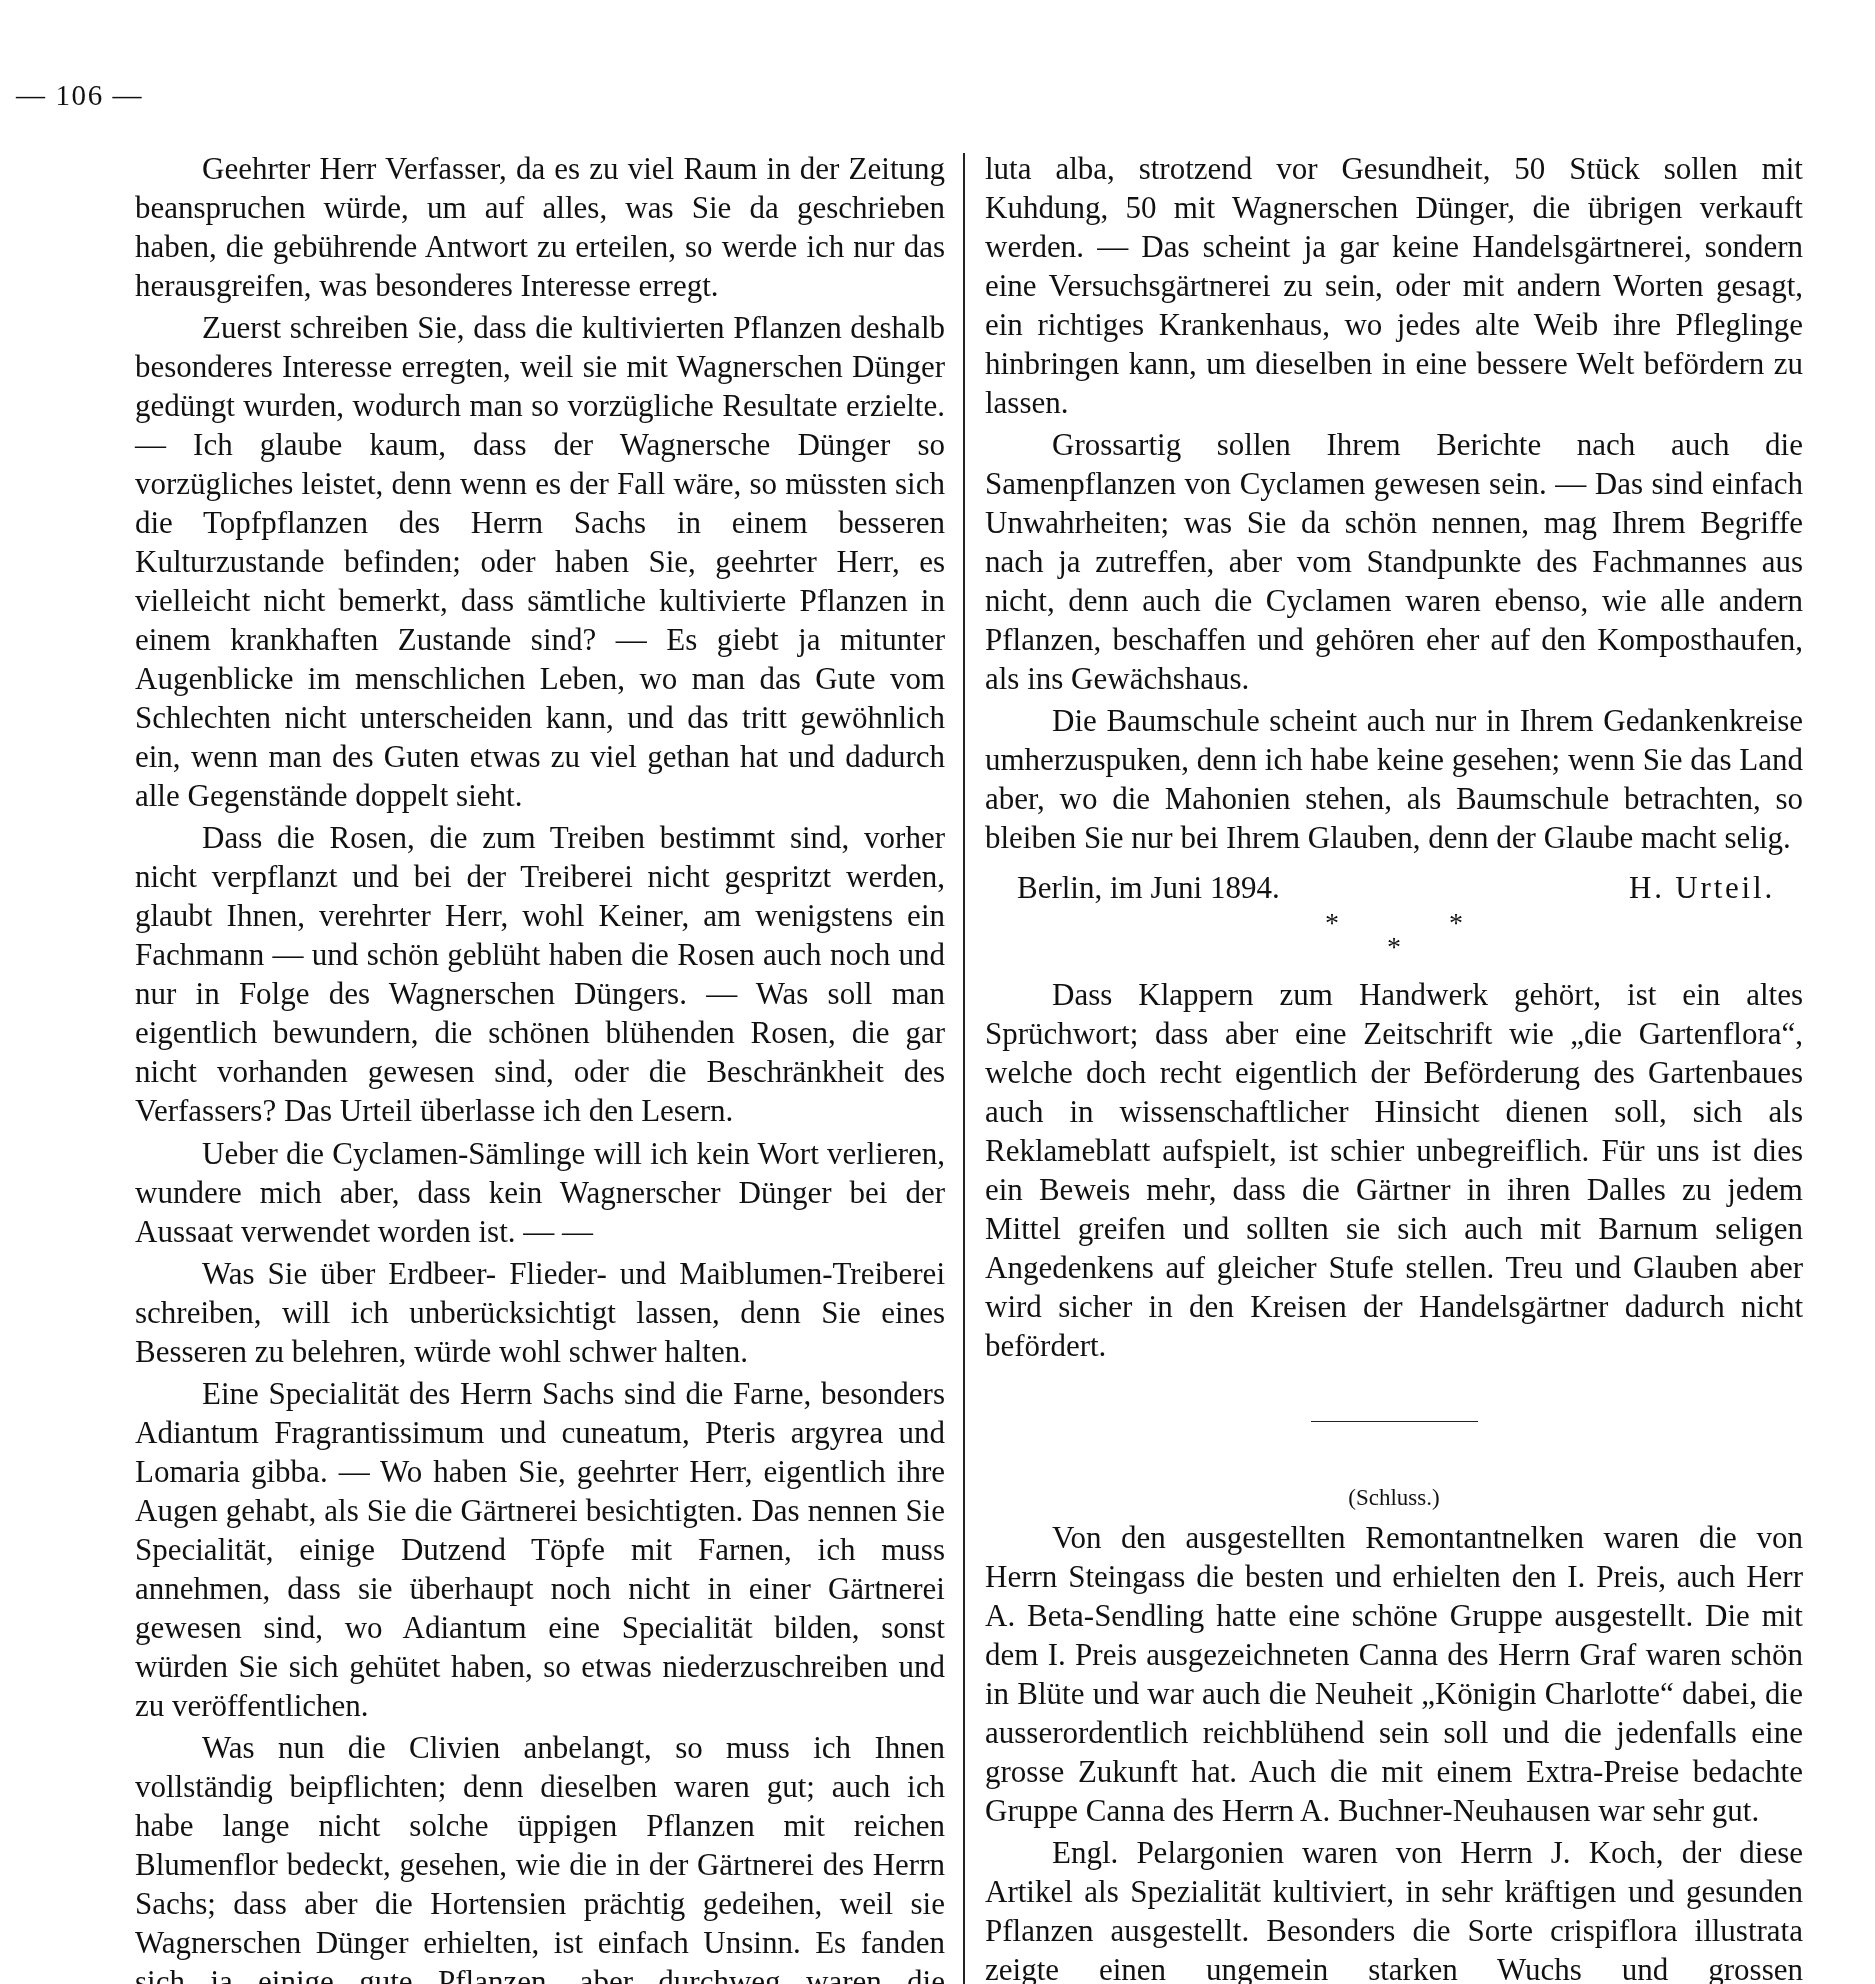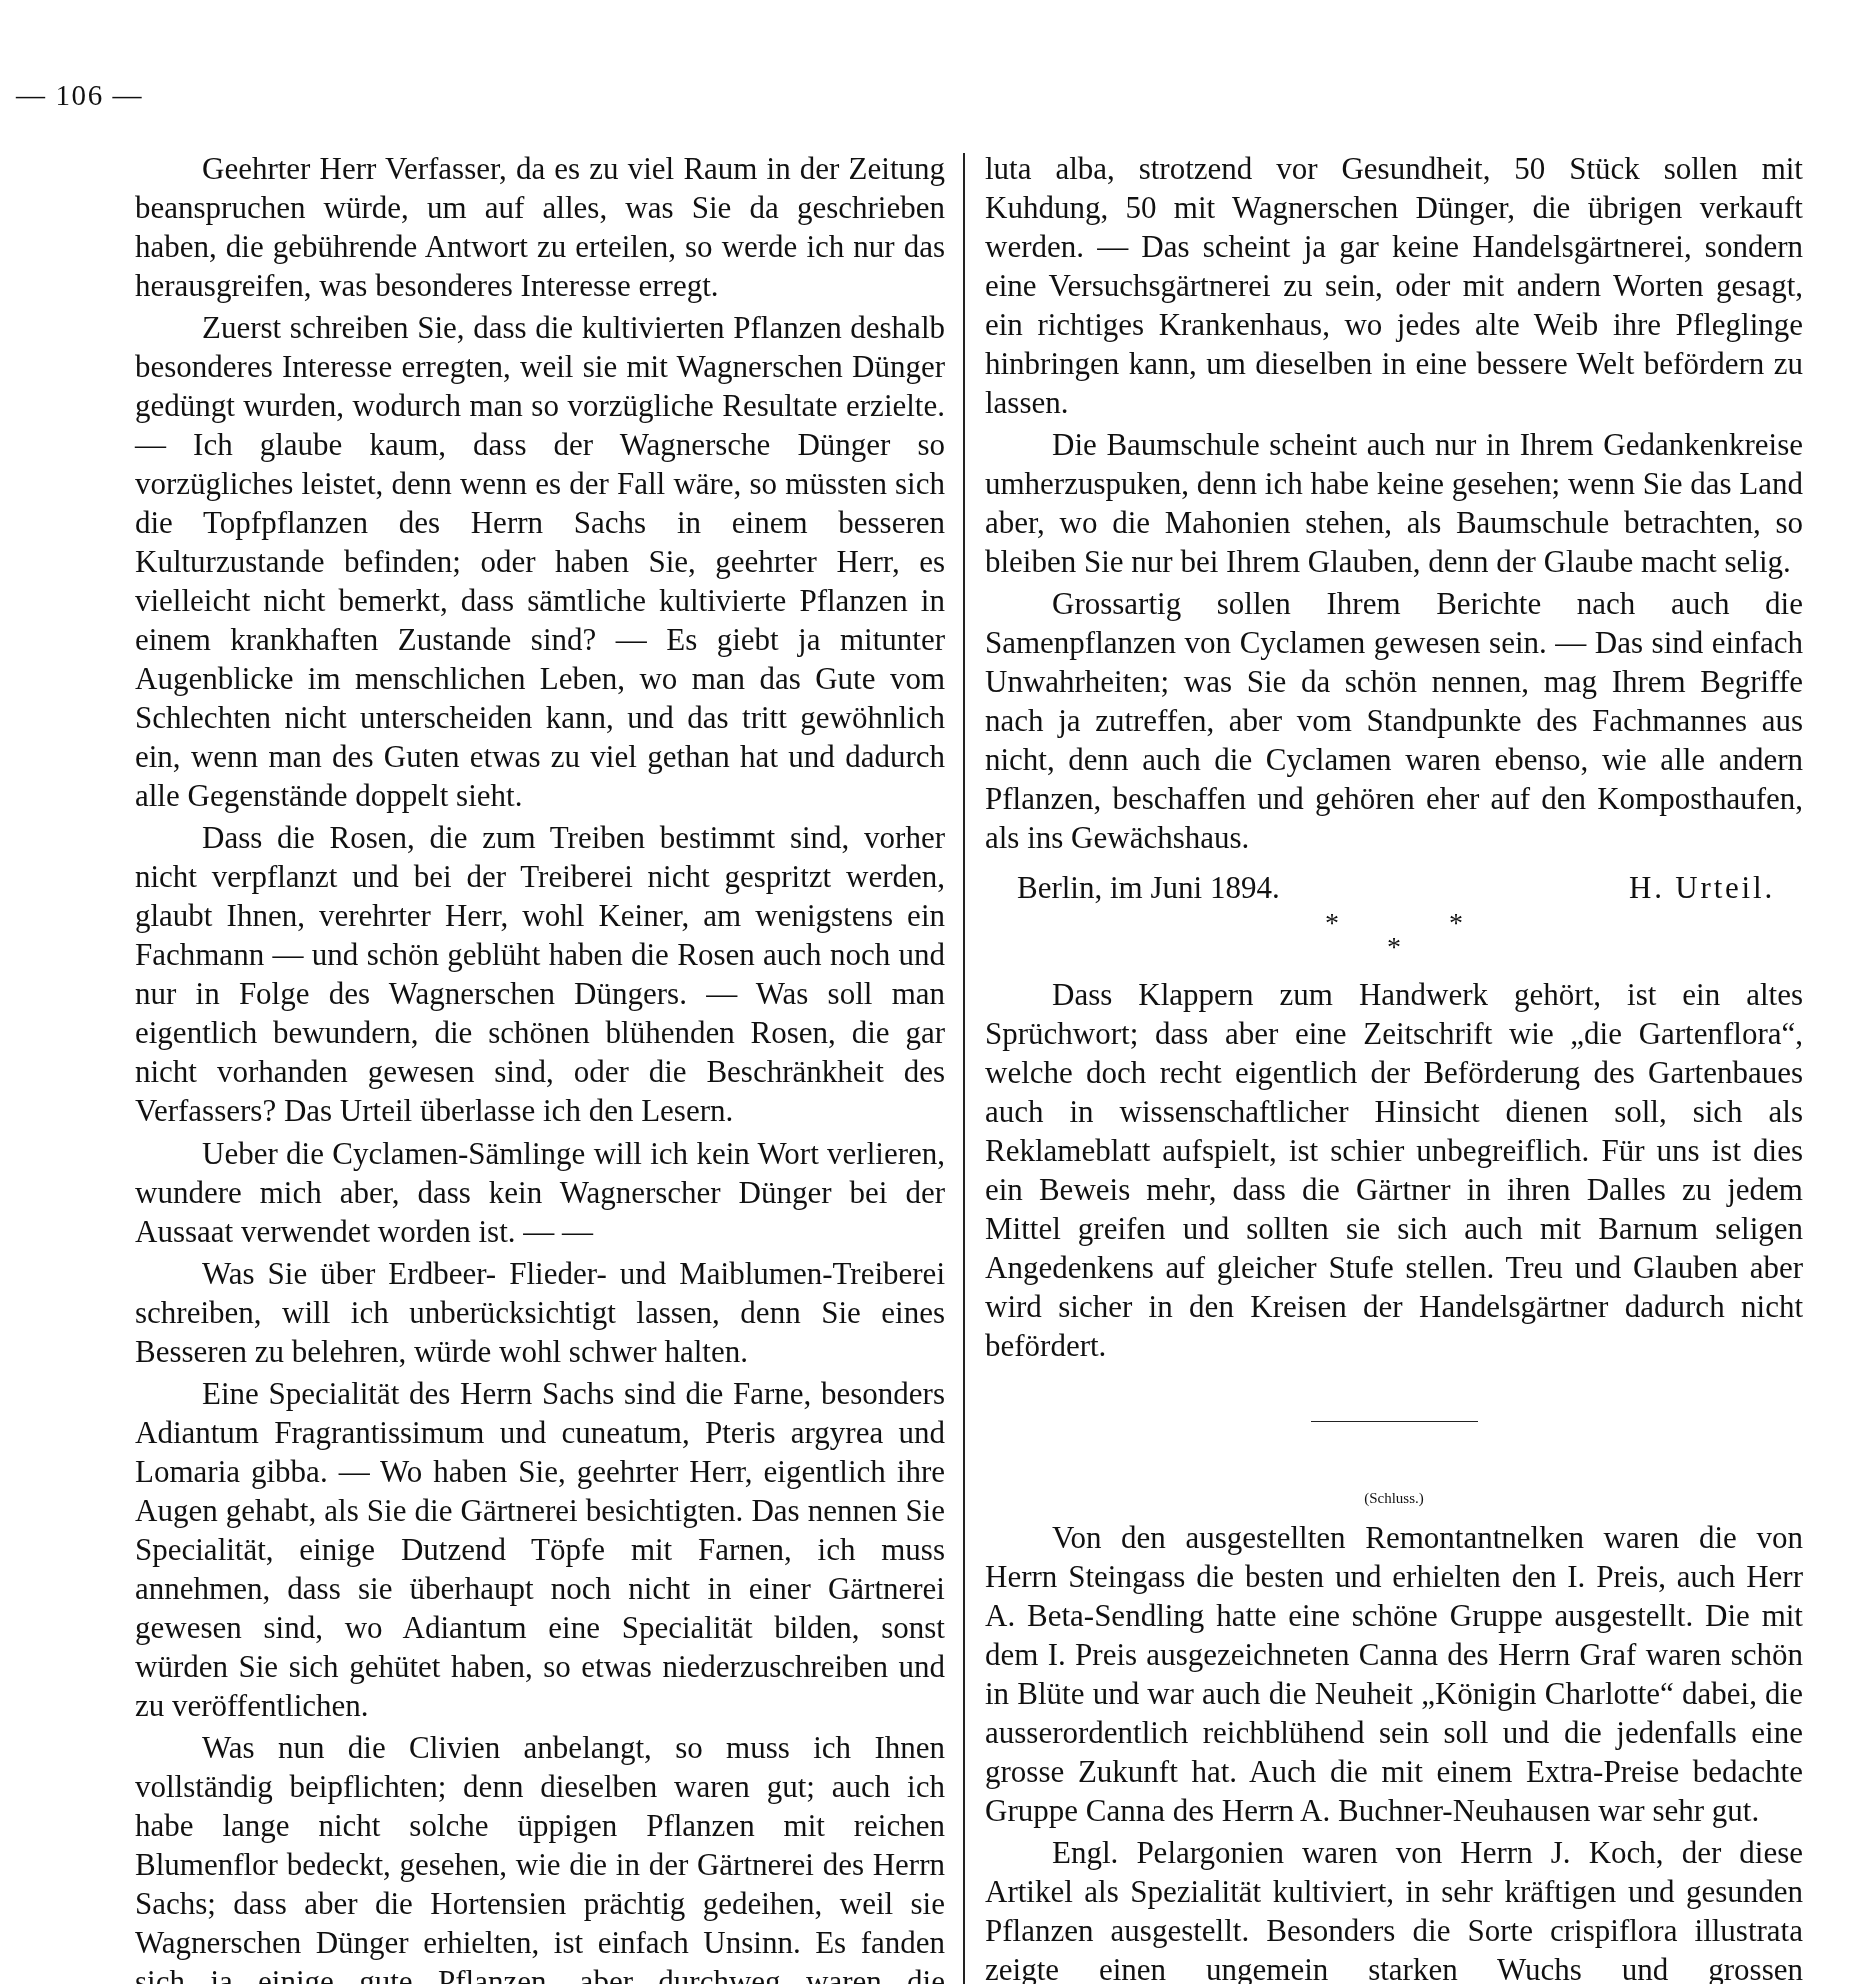--- a/index.html
+++ b/index.html
@@ -14,21 +14,21 @@
   .col-divider { position: absolute; left: 963px; top: 153px; width: 1.6px; height: 2364px; background: #222; }
   p { margin: 0 0 3.2px 0; text-indent: 67px; }
   p.noindent { text-indent: 0; }
   .spaced { letter-spacing: 2.8px; }
   .signature { display: flex; justify-content: space-between; padding: 7.1px 28px 0 32px; }
   .asterisks { text-align: center; line-height: 24px; margin: 4px 0 16px 0; font-size: 28px; }
   .asterisks .row1 { word-spacing: 103px; }
   .rule { width: 167px; height: 1.6px; background: #222; margin: 56px auto 60px auto; }
   h2 { font-family: "DejaVu Sans", "Liberation Sans", sans-serif; font-weight: bold;
        font-size: 37px; line-height: 44px; text-align: center; margin: 0 0 4px 0; letter-spacing: -0.8px; }
-  .subtitle { text-align: center; font-size: 15px; line-height: 32px; margin-bottom: 4px; }
+  .subtitle { text-align: center; font-size: 23px; line-height: 32px; margin-bottom: 4px; }
 </style>
 </head>
 <body>
 
 <div class="page-number">— 106 —</div>
 
 <div class="column col-left">
   <p>Geehrter Herr Verfasser, da es zu viel Raum in der Zeitung beanspruchen würde, um auf alles, was Sie da geschrieben haben, die gebührende Antwort zu erteilen, so werde ich nur das herausgreifen, was besonderes Interesse erregt.</p>
   <p>Zuerst schreiben Sie, dass die kultivierten Pflanzen deshalb besonderes Interesse erregten, weil sie mit Wagnerschen Dünger gedüngt wurden, wodurch man so vorzügliche Resultate erzielte. — Ich glaube kaum, dass der Wagnersche Dünger so vorzügliches leistet, denn wenn es der Fall wäre, so müssten sich die Topfpflanzen des Herrn Sachs in einem besseren Kulturzustande befinden; oder haben Sie, geehrter Herr, es vielleicht nicht bemerkt, dass sämtliche kultivierte Pflanzen in einem krankhaften Zustande sind? — Es giebt ja mitunter Augenblicke im menschlichen Leben, wo man das Gute vom Schlechten nicht unterscheiden kann, und das tritt gewöhnlich ein, wenn man des Guten etwas zu viel gethan hat und dadurch alle Gegenstände doppelt sieht.</p>
   <p>Dass die Rosen, die zum Treiben bestimmt sind, vorher nicht verpflanzt und bei der Treiberei nicht gespritzt werden, glaubt Ihnen, verehrter Herr, wohl Keiner, am wenigstens ein Fachmann — und schön geblüht haben die Rosen auch noch und nur in Folge des Wagnerschen Düngers. — Was soll man eigentlich bewundern, die schönen blühenden Rosen, die gar nicht vorhanden gewesen sind, oder die Beschränkheit des Verfassers? Das Urteil überlasse ich den Lesern.</p>
@@ -36,22 +36,22 @@
   <p>Was Sie über Erdbeer- Flieder- und Maiblumen-Treiberei schreiben, will ich unberücksichtigt lassen, denn Sie eines Besseren zu belehren, würde wohl schwer halten.</p>
   <p>Eine Specialität des Herrn Sachs sind die Farne, besonders Adiantum Fragrantissimum und cuneatum, Pteris argyrea und Lomaria gibba. — Wo haben Sie, geehrter Herr, eigentlich ihre Augen gehabt, als Sie die Gärtnerei besichtigten. Das nennen Sie Specialität, einige Dutzend Töpfe mit Farnen, ich muss annehmen, dass sie überhaupt noch nicht in einer Gärtnerei gewesen sind, wo Adiantum eine Specialität bilden, sonst würden Sie sich gehütet haben, so etwas niederzuschreiben und zu veröffentlichen.</p>
   <p>Was nun die Clivien anbelangt, so muss ich Ihnen vollständig beipflichten; denn dieselben waren gut; auch ich habe lange nicht solche üppigen Pflanzen mit reichen Blumenflor bedeckt, gesehen, wie die in der Gärtnerei des Herrn Sachs; dass aber die Hortensien prächtig gedeihen, weil sie Wagnerschen Dünger erhielten, ist einfach Unsinn. Es fanden sich ja einige gute Pflanzen, aber durchweg waren die Hortensien nur mittelmässig und hatten alle ein krankhaftes Aussehen.</p>
 
 </div>
 
 <div class="col-divider"></div>
 
 <div class="column col-right">
   <p class="noindent">luta alba, strotzend vor Gesundheit, 50 Stück sollen mit Kuhdung, 50 mit Wagnerschen Dünger, die übrigen verkauft werden. — Das scheint ja gar keine Handelsgärtnerei, sondern eine Versuchsgärtnerei zu sein, oder mit andern Worten gesagt, ein richtiges Krankenhaus, wo jedes alte Weib ihre Pfleglinge hinbringen kann, um dieselben in eine bessere Welt befördern zu lassen.</p>
+  <p>Grossartig sollen Ihrem Berichte nach auch die Samenpflanzen von Cyclamen gewesen sein. — Das sind einfach Unwahrheiten; was Sie da schön nennen, mag Ihrem Begriffe nach ja zutreffen, aber vom Standpunkte des Fachmannes aus nicht, denn auch die Cyclamen waren ebenso, wie alle andern Pflanzen, beschaffen und gehören eher auf den Komposthaufen, als ins Gewächshaus.</p>
   <p>Die Baumschule scheint auch nur in Ihrem Gedankenkreise umherzuspuken, denn ich habe keine gesehen; wenn Sie das Land aber, wo die Mahonien stehen, als Baumschule betrachten, so bleiben Sie nur bei Ihrem Glauben, denn der Glaube macht selig.</p>
-  <p>Grossartig sollen Ihrem Berichte nach auch die Samenpflanzen von Cyclamen gewesen sein. — Das sind einfach Unwahrheiten; was Sie da schön nennen, mag Ihrem Begriffe nach ja zutreffen, aber vom Standpunkte des Fachmannes aus nicht, denn auch die Cyclamen waren ebenso, wie alle andern Pflanzen, beschaffen und gehören eher auf den Komposthaufen, als ins Gewächshaus.</p>
 
   <div class="signature">
     <span>Berlin, im Juni 1894.</span>
     <span class="spaced">H. Urteil.</span>
   </div>
 
   <div class="asterisks">
     <div class="row1">* *</div>
     <div>*</div>
   </div>

